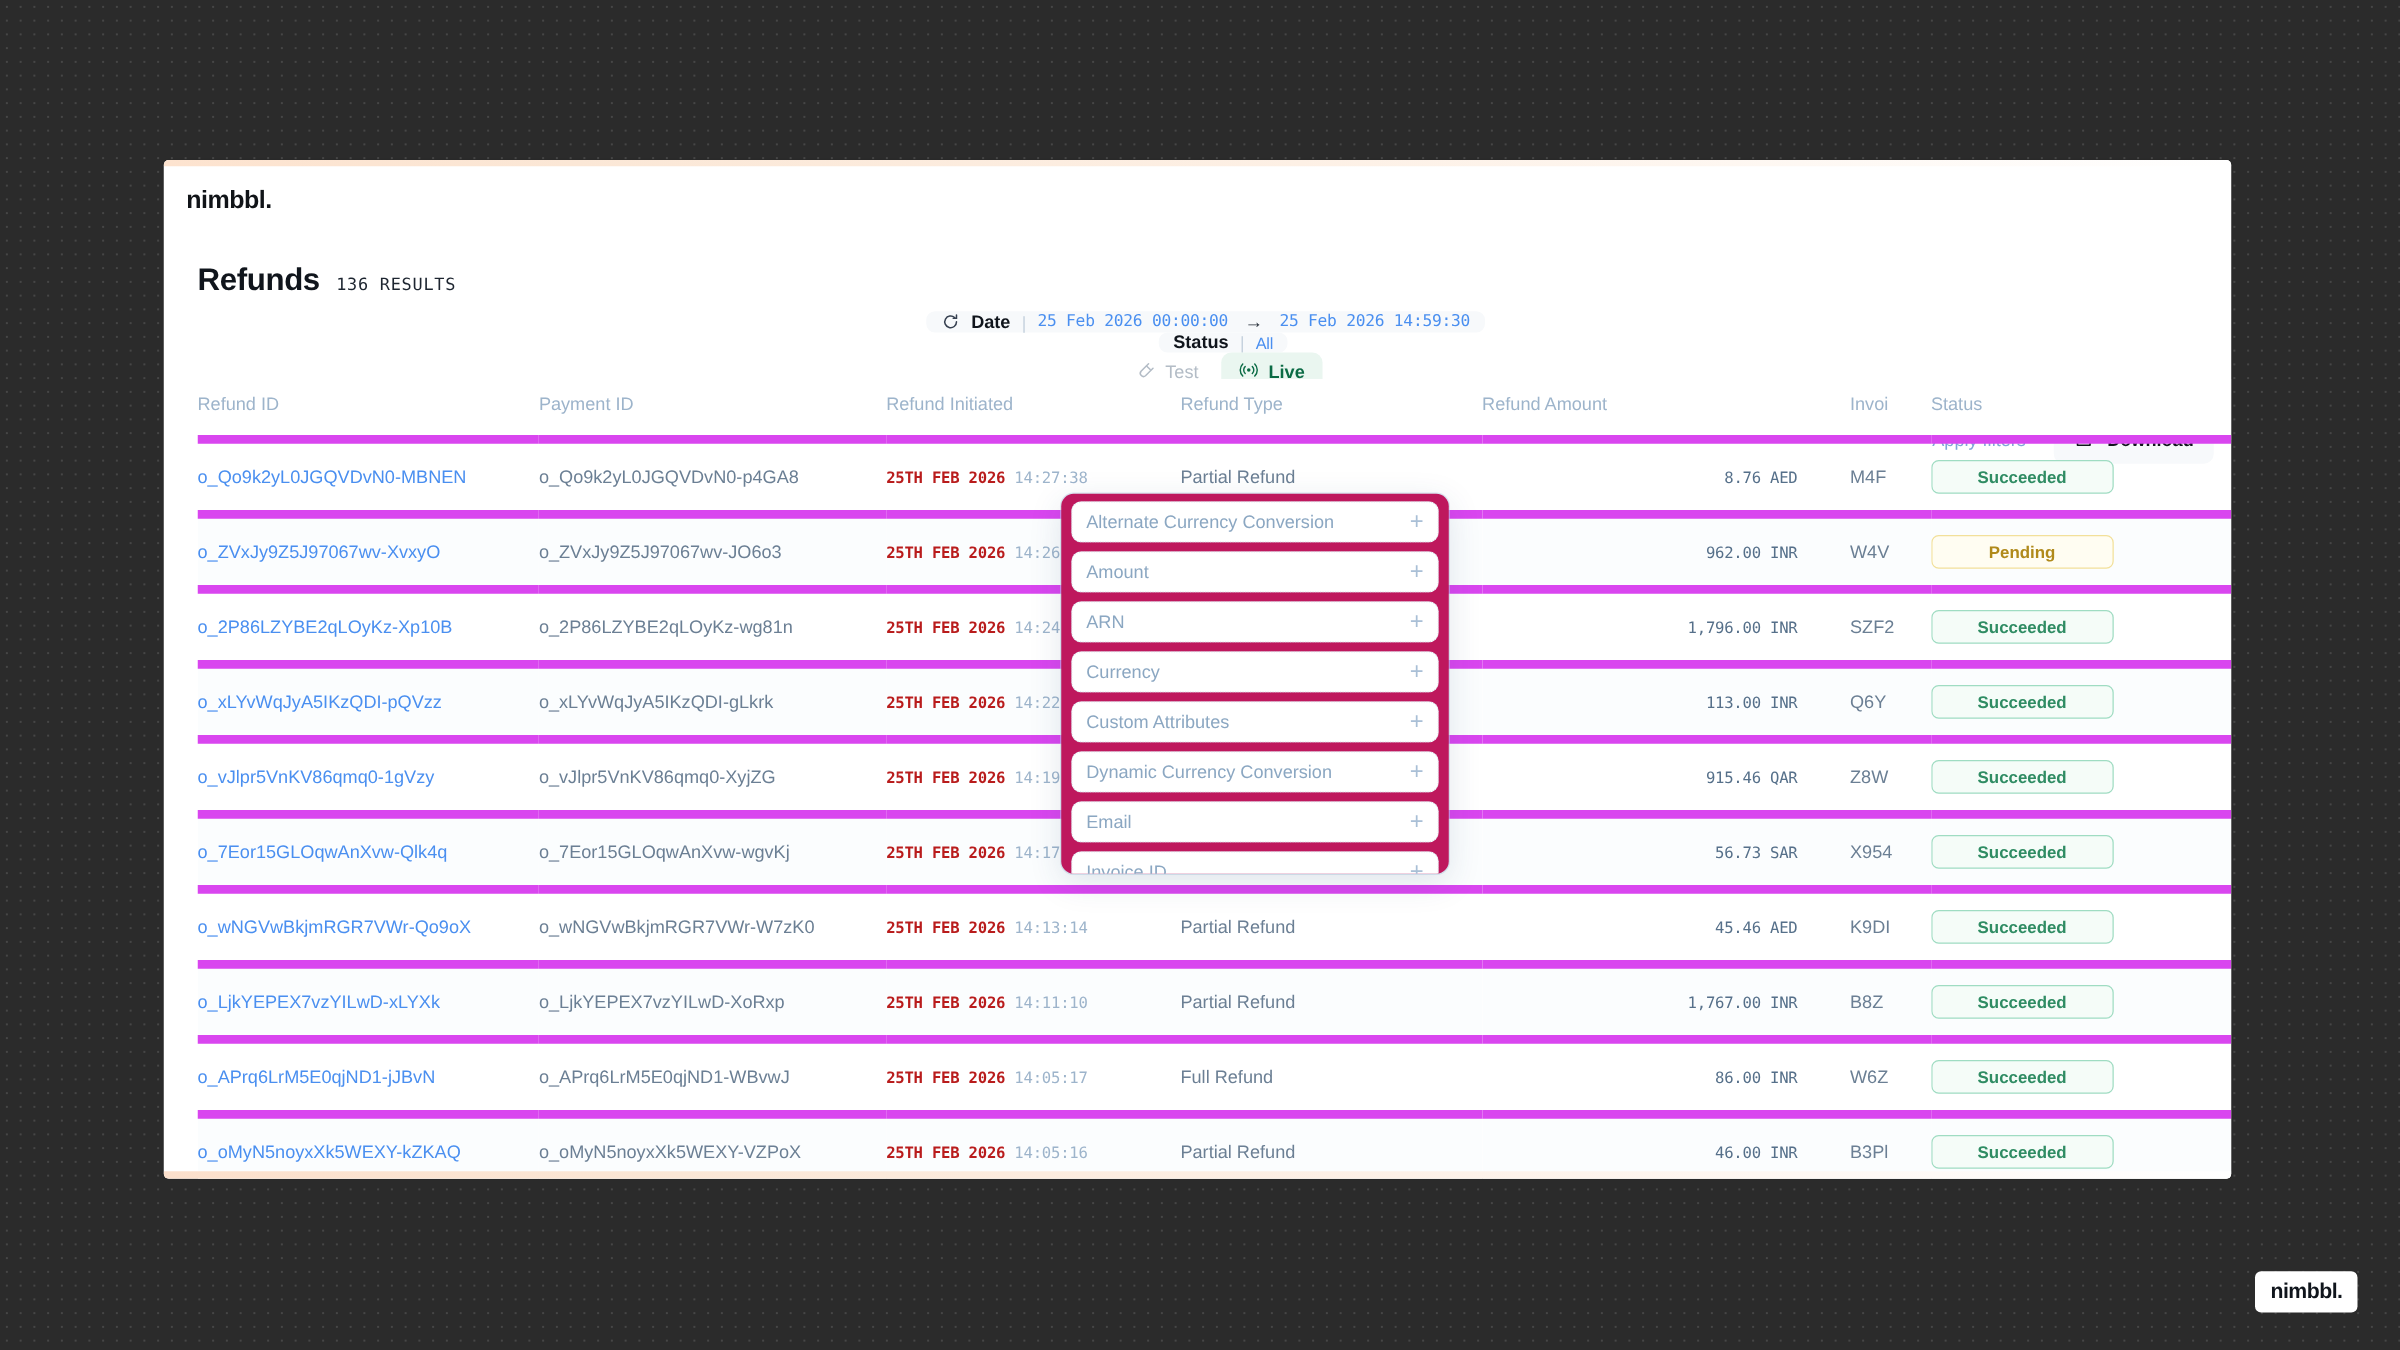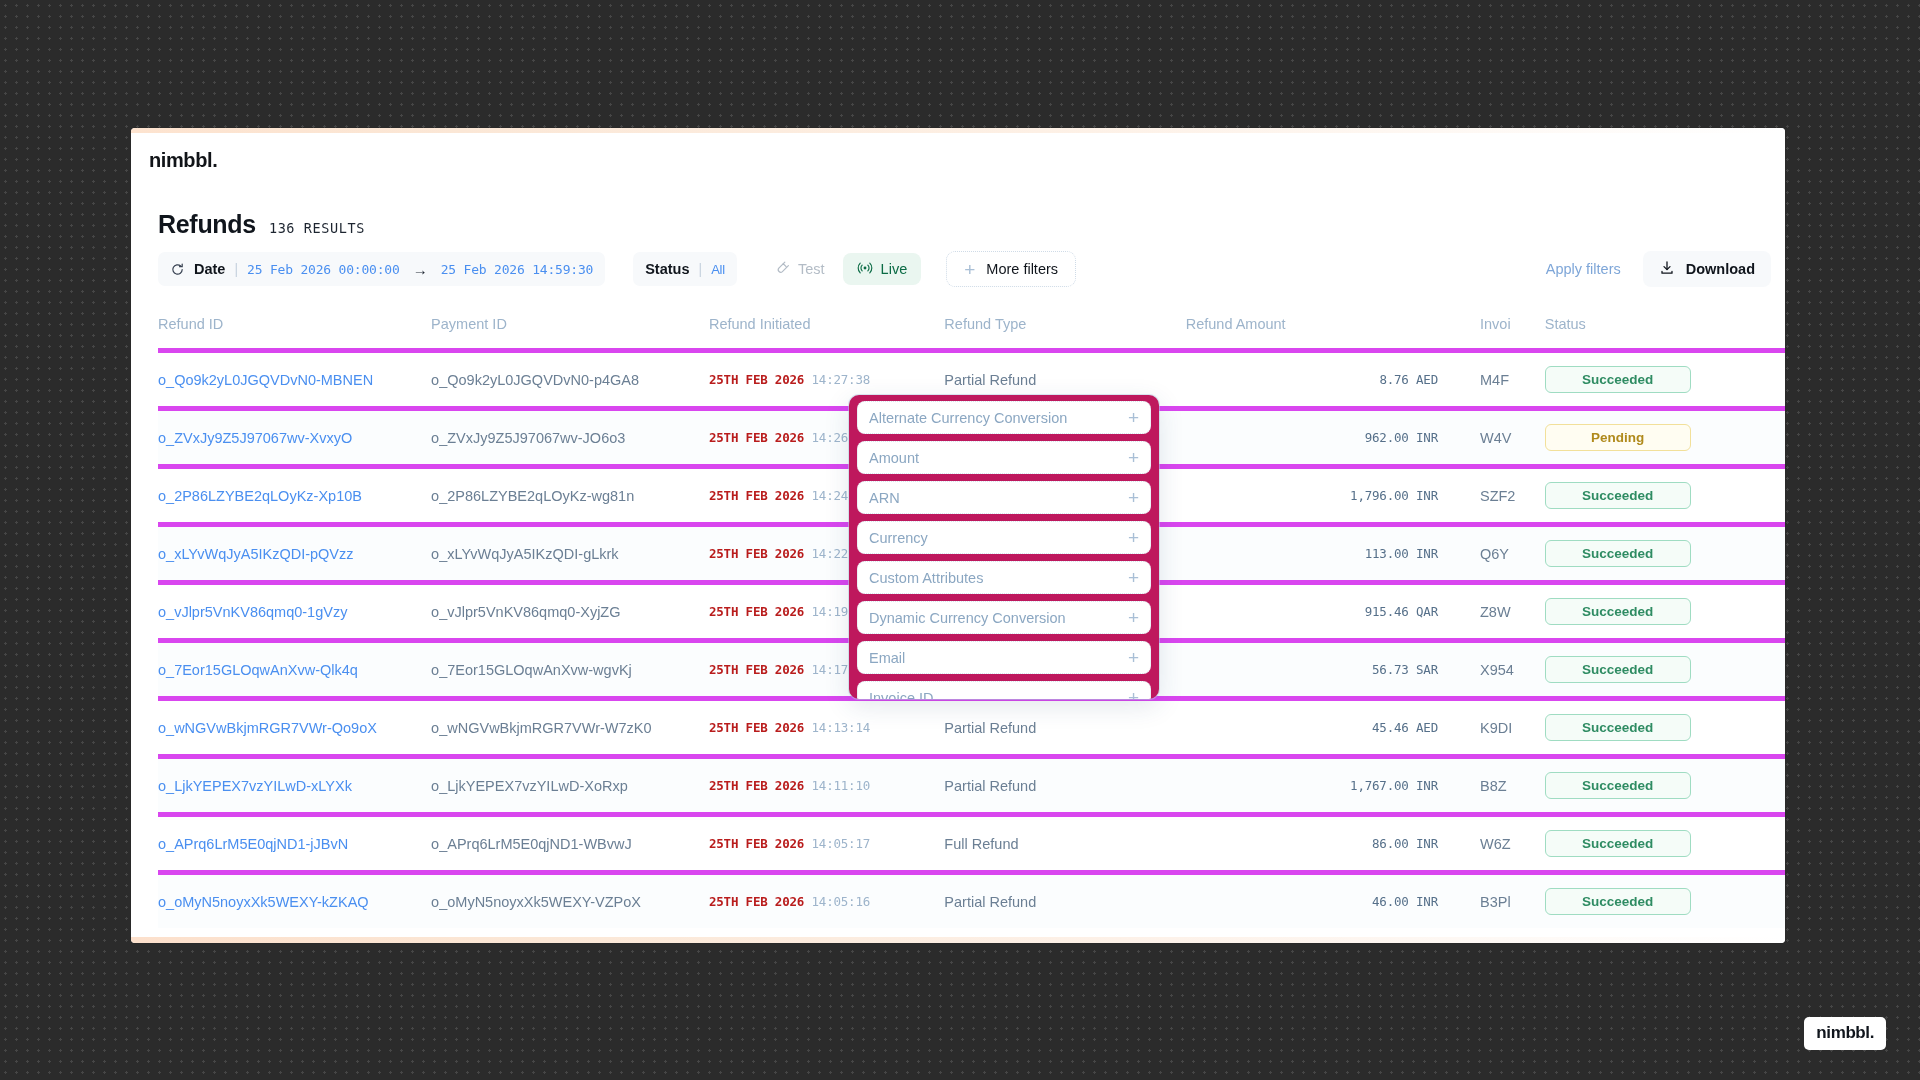--- a/index.html
+++ b/index.html
@@ -48,21 +48,21 @@
   }
   .page-title { font-size:25px; font-weight:bold; color:#10151c; letter-spacing:-0.3px; }
   .results-count {
     font-family:"DejaVu Sans Mono", monospace;
     font-size:13.5px; color:#1d2530; letter-spacing:0.6px;
   }
 
   
   .toolbar {
     position:absolute; left:27px; top:121px; right:14px; height:40px;
-    display:flex; align-items:center;
+    display:flex; align-items:center;flex-direction:column;
   }
   .chip {
     display:flex; align-items:center; gap:9px;
     height:34px; padding:0 12px; border-radius:7px;
     background:#f7f9fb;
   }
   .chip-label { font-size:14.5px; font-weight:bold; color:#10151c; }
   .chip-sep { color:#c6d2de; font-size:14px; }
   .chip-val {
     font-family:"DejaVu Sans Mono", monospace;
@@ -72,21 +72,21 @@
   .arrow-ico { color:#1d2530; font-size:15px; margin:0 4px; }
   .refresh-ico { display:flex; align-items:center; color:#374151; }
 
   .mode-toggle { display:flex; align-items:center; gap:4px; margin-left:24px; }
   .mode-btn {
     display:flex; align-items:center; gap:8px;
     height:32px; padding:0 14px; border-radius:8px;
     font-size:14.5px;
   }
   .mode-btn.test { color:#b3bcc6; }
-  .mode-btn.live { color:#0b6b45; font-weight:normal; background:#eaf6f0; }
+  .mode-btn.live { color:#0b6b45; font-weight:bold; background:#eaf6f0; }
 
   .more-filters {
     display:flex; align-items:center; gap:11px;
     height:36px; padding:0 17px; margin-left:25px;
     border:1.6px dotted #cfdbe7; border-radius:9px;
     font-size:14.5px; color:#10151c; font-weight:500;
     background:#fff;
   }
   .plus-ico { color:#a9bfd6; font-size:19px; line-height:1; font-weight:400; }
 
@@ -108,21 +108,21 @@
   }
   table { border-collapse:collapse; width:1634px; table-layout:fixed; }
   thead th {
     text-align:left; font-size:14.5px; font-weight:400; color:#9db4cb;
     padding:13px 0 16px 0; background:#fff;
   }
   tbody td {
     font-size:14.5px; padding:13px 0; color:#6b7f94;
     white-space:nowrap; overflow:hidden;
   }
-  tbody tr { border-top:5px solid #d946ef; }
+  tbody tr { border-top:7px solid #d946ef; }
   tbody tr:nth-child(even) { background:#fbfdfe; }
 
   .c-refund  { width:232px; }
   .c-payment { width:236px; }
   .c-date    { width:200px; }
   .c-type    { width:205px; }
   .c-amount  { width:250px; }
   .c-invoice { width:55px; }
   .c-status  { width:210px; }
 

